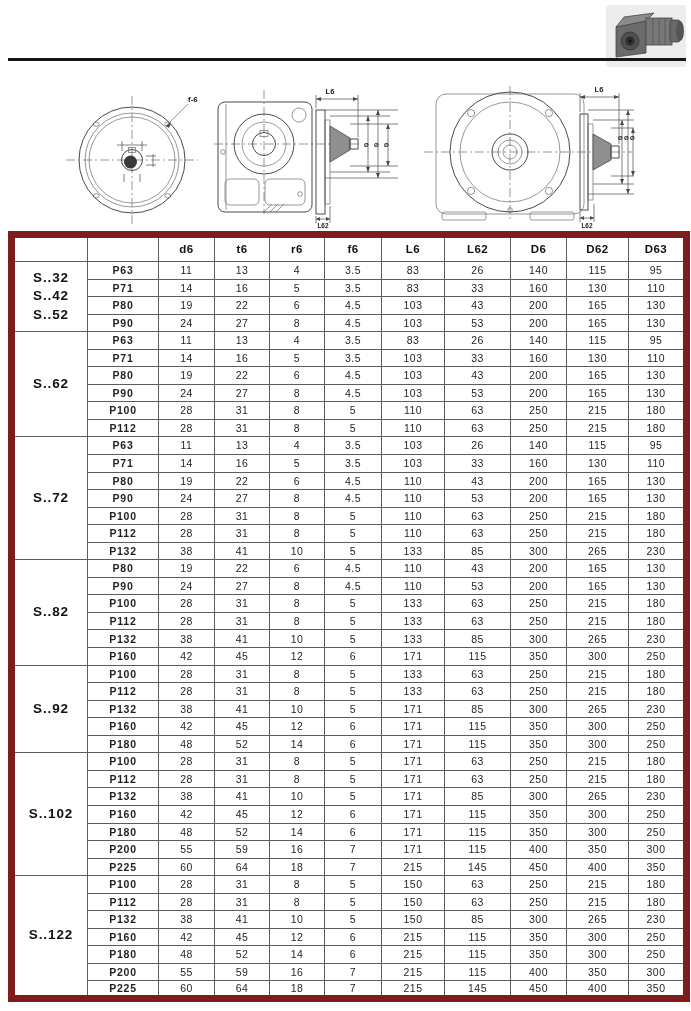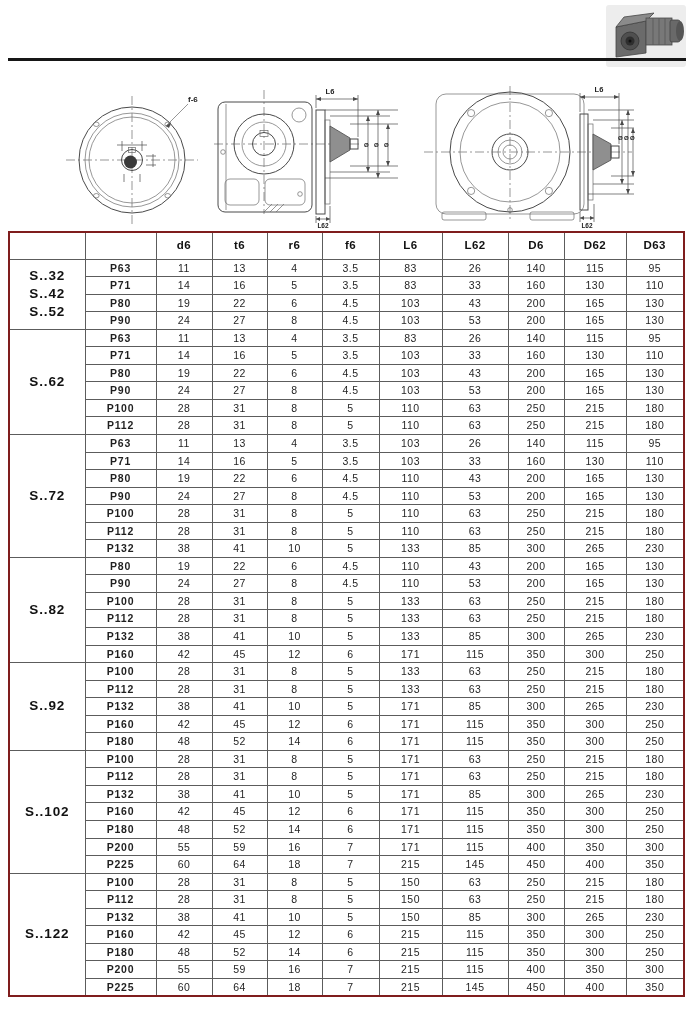--- a/index.html
+++ b/index.html
@@ -16,21 +16,21 @@
   svg { display:block; }
   .thin  { stroke:#4a4a4a; stroke-width:1; fill:none; }
   .thin2 { stroke:#6a6a6a; stroke-width:0.7; fill:none; }
   .cline { stroke:#6a6a6a; stroke-width:0.7; fill:none; stroke-dasharray:9 3 2 3; }
   .dim   { stroke:#4a4a4a; stroke-width:0.7; fill:none; }
   .lbl   { font-family:"Liberation Sans",sans-serif; font-weight:bold; fill:#222; }
 
   .table-wrap { position:absolute; left:8px; top:231px; }
   table.dim-table {
     border-collapse:collapse; table-layout:fixed; width:675px;
-    border:2px solid #7f1d1d;
+    border:7px solid #7f1d1d;
   }
   .dim-table th, .dim-table td {
     border:1px solid #5c5c5c; text-align:center; vertical-align:middle;
     padding:0; height:17.55px; overflow:hidden;
     font-family:"Liberation Sans",sans-serif; font-size:10.5px;
     color:#1f1f1f; letter-spacing:0.45px; line-height:1;
   }
   .dim-table thead th { height:27px; font-weight:bold; font-size:11.5px; color:#111; }
   .dim-table td.group-cell {
     font-weight:bold; font-size:13.5px; letter-spacing:0.9px; color:#111;

